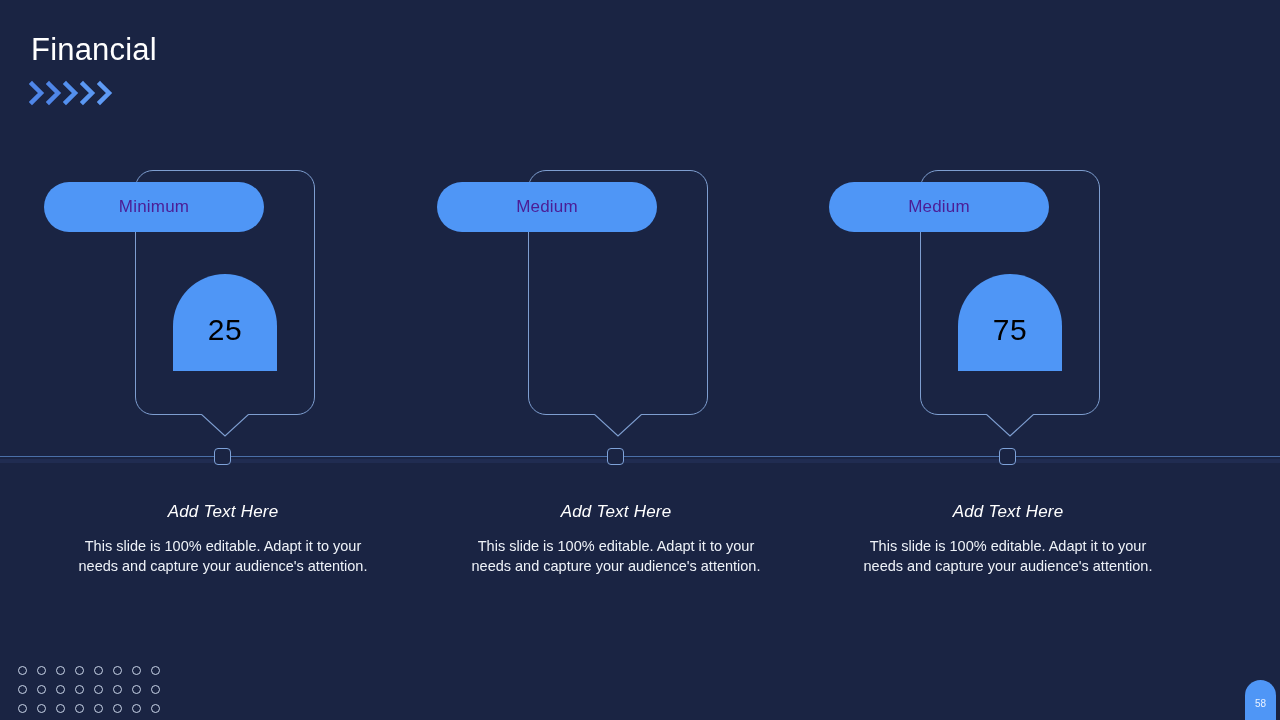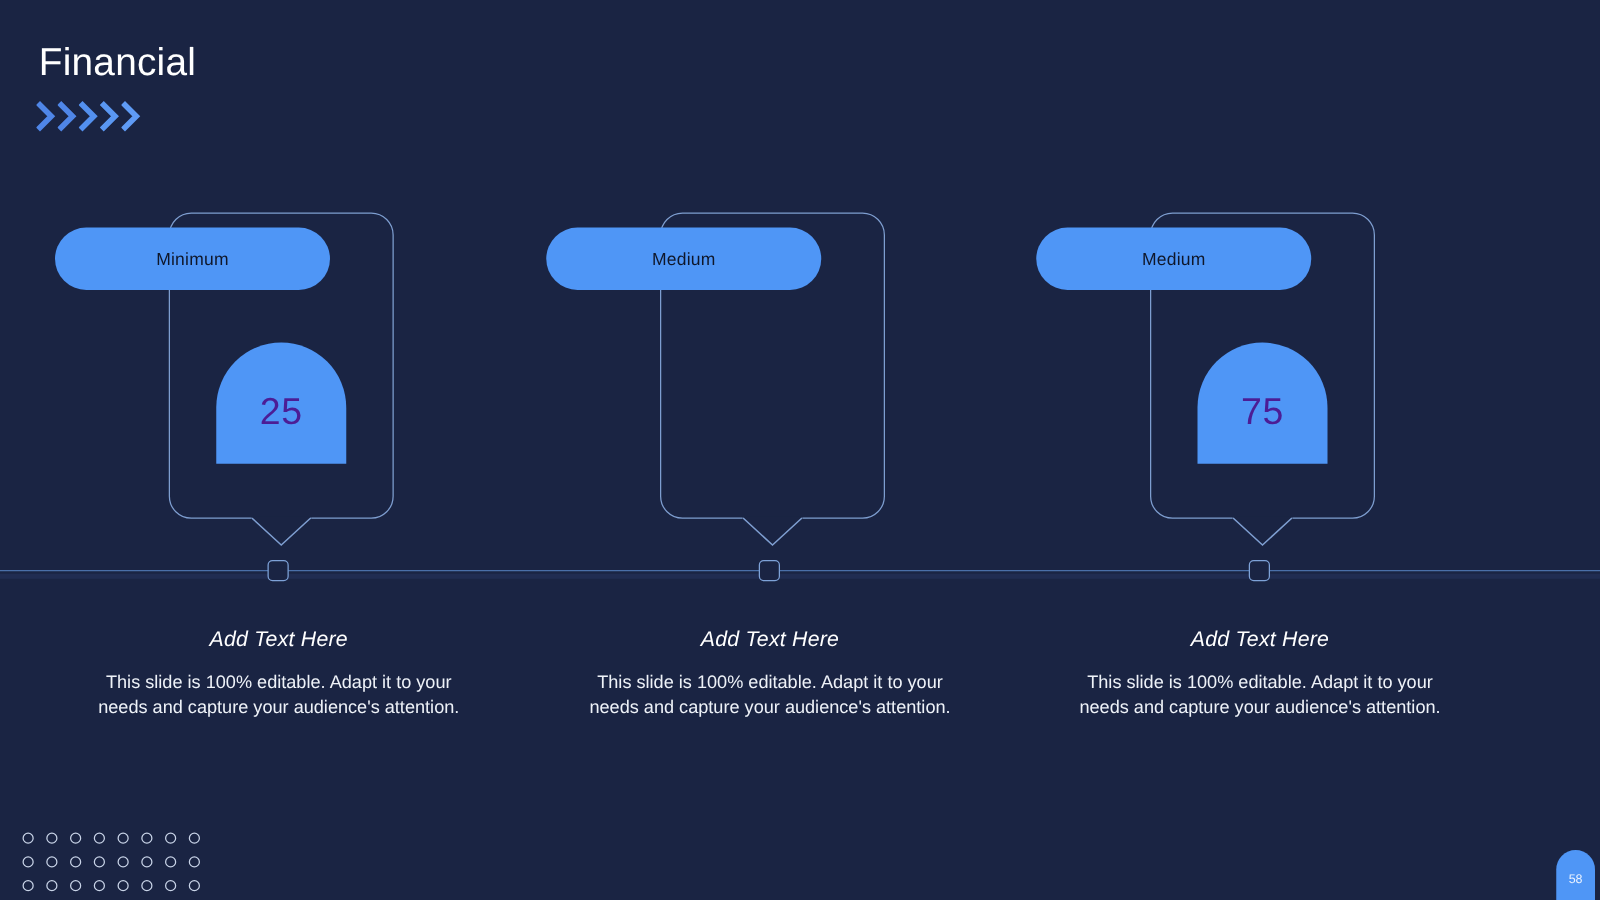--- a/index.html
+++ b/index.html
@@ -88,39 +88,39 @@
   
   .pill {
     position:absolute;
     left:11px; top:182px;
     width:220px; height:50px;
     background:#4f96f6;
     border-radius:25px;
     display:flex;
     align-items:center;
     justify-content:center;
-    font-size:14px;
-    color:#0f172a;
+    font-size:17px;
+    color:#4c1d95;
     letter-spacing:.2px;
   }
 
   
   .arch {
     position:absolute;
     left:140px; top:274px;
     width:104px; height:97px;
     background:#4f96f6;
     border-radius:52px 52px 0 0;
     display:flex;
     align-items:center;
     justify-content:center;
   }
   .arch .value {
     font-size:30px;
-    color:#4c1d95;
+    color:#000000;
     letter-spacing:.5px;
     margin-top:14px;
   }
 
   
   .marker {
     position:absolute;
     left:181px; top:448px;
     width:17px; height:17px;
     border:1px solid #7ea2d8;

